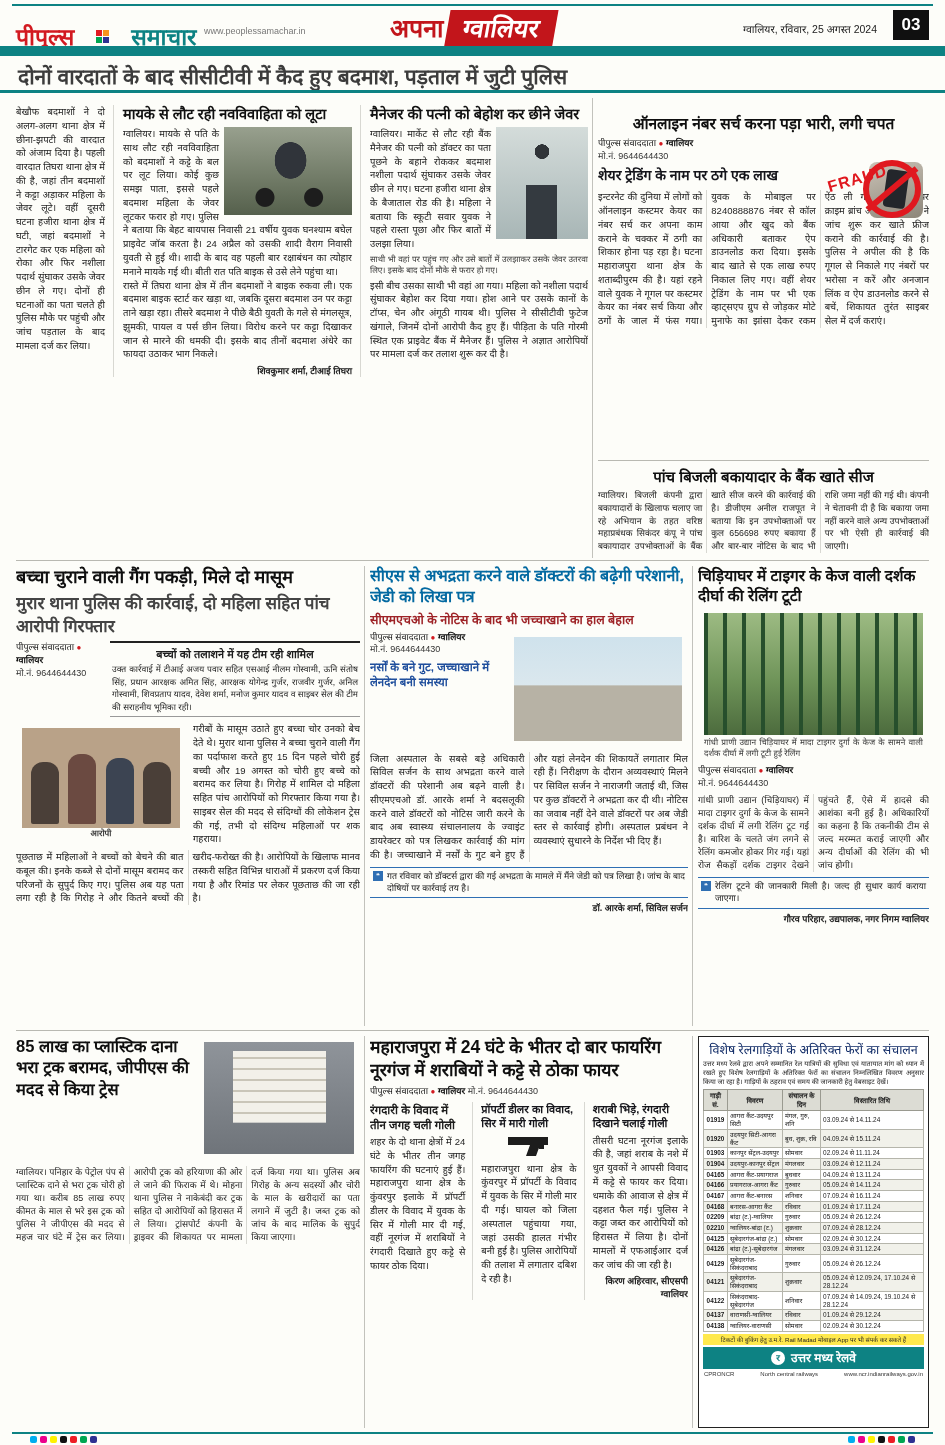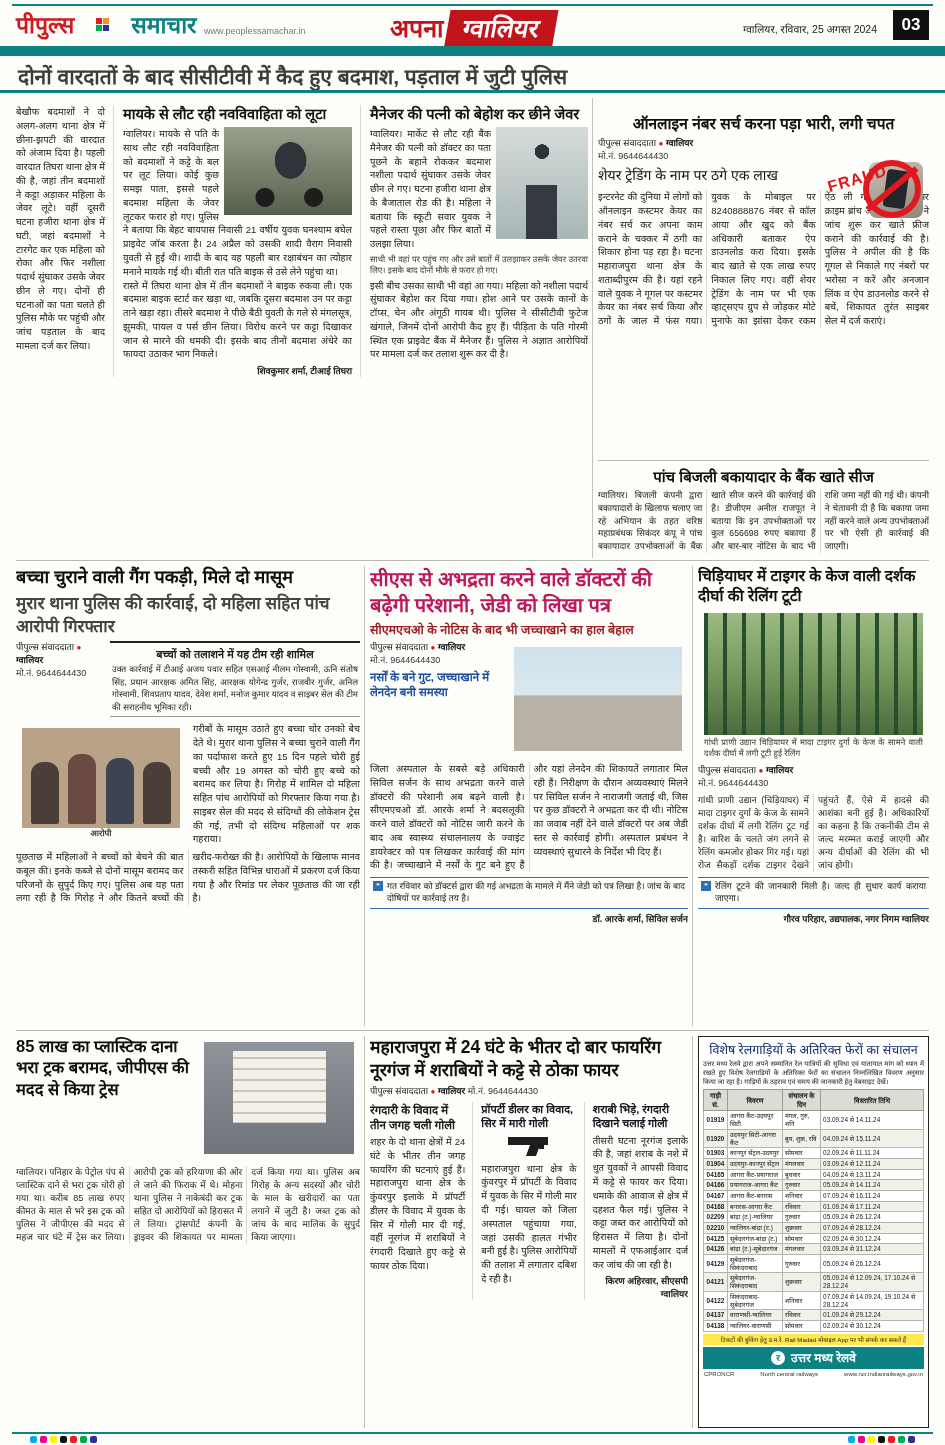--- a/index.html
+++ b/index.html
@@ -6,21 +6,21 @@
   html,body{background:#e8e8e4;}
   body{width:945px;height:1445px;position:relative;margin:0 auto;
        font-family:"Liberation Sans","DejaVu Sans",sans-serif;color:#1c1c1c;overflow:hidden;background:#fdfdf9;}
   .abs{position:absolute;}
   .teal{background:#0d8283;}
   .vline{width:1px;background:#c2c2bc;}
   .hline{height:1px;background:#b9b9b2;}
   
   .topline{top:4px;left:12px;right:12px;height:2px;}
   .mastrow{top:8px;left:16px;right:16px;height:38px;}
-  .logo{position:absolute;left:0;top:0;display:flex;align-items:center;gap:22px;text-align:right;}
+  .logo{position:absolute;left:0;top:12px;display:flex;align-items:center;gap:22px;text-align:right;}
   .lg-red{color:#d21a21;font-weight:bold;font-size:23px;}
   .lg-teal{color:#0d8283;font-weight:bold;font-size:23px;}
   .logo-mark{display:grid;grid-template-columns:6px 6px;grid-gap:1px;}
   .logo-mark i{width:6px;height:6px;display:block;}
   .website{position:absolute;left:188px;top:18px;font-size:9px;color:#777;}
   .edition{position:absolute;left:50%;transform:translateX(-50%);top:2px;white-space:nowrap;}
   .ed-pre{color:#c2151b;font-weight:bold;font-size:25px;margin-right:4px;}
   .ed-name{display:inline-block;background:#c2151b;color:#fff;font-weight:bold;font-size:25px;padding:0 16px 2px;transform:skew(-10deg);}
   .dateline{position:absolute;right:52px;top:14px;font-size:10.5px;color:#222;}
   .pageno{position:absolute;right:0;top:2px;width:36px;height:30px;background:#101010;color:#fff;
@@ -55,42 +55,42 @@
       radial-gradient(circle at 70% 80%,#1d1d1d 9px,transparent 10px),
       radial-gradient(ellipse 26px 30px at 52% 38%,#30343a 60%,transparent 62%),
       linear-gradient(180deg,#98a08e 0%,#707a66 60%,#55604c 100%);}
   .ph-cctv{float:right;width:92px;height:112px;margin:0 0 4px 5px;
     background-image:radial-gradient(ellipse 12px 12px at 50% 22%,#2f3337 60%,transparent 62%),
       linear-gradient(180deg,transparent 30%,#343a40 31%,#343a40 100%),
       linear-gradient(180deg,#d4dcda 0%,#a8b6b6 100%);
     background-size:100% 100%,34% 70%,100% 100%;background-position:0 0,50% 100%,0 0;background-repeat:no-repeat;}
   
   .fr-h{font-size:15.5px;font-weight:bold;text-align:center;color:#0f0f0f;line-height:1.3;}
-  .fr-sub{font-size:14px;font-weight:normal;color:#14141a;margin:3px 0 2px;}
+  .fr-sub{font-size:14px;font-weight:bold;color:#14141a;margin:3px 0 2px;}
   .fraud-graphic{position:absolute;right:2px;top:40px;width:96px;height:70px;}
   .fg-hand{position:absolute;right:4px;top:8px;width:54px;height:56px;background:linear-gradient(160deg,#c9c2b6,#8d8679);border-radius:8px;}
   .fg-phone{position:absolute;right:20px;top:16px;width:22px;height:38px;background:#23262b;border-radius:4px;transform:rotate(8deg);}
   .fg-ring{position:absolute;right:6px;top:6px;width:58px;height:58px;border:6px solid #e0181f;border-radius:50%;}
   .fg-bar{position:absolute;right:3px;top:32px;width:64px;height:6px;background:#e0181f;transform:rotate(-40deg);}
   .fg-text{position:absolute;left:-4px;top:16px;color:#e0181f;font-weight:bold;font-size:16px;letter-spacing:1px;transform:rotate(-16deg);}
   
   .bank-h{font-size:15px;font-weight:bold;text-align:center;margin-bottom:3px;color:#101010;}
   
   .g-h{font-size:18px;font-weight:bold;color:#0f0f0f;line-height:1.3;}
   .g-sub{font-size:17px;font-weight:bold;color:#444;margin:2px 0 4px;}
   .gang-top{display:flex;gap:8px;margin-bottom:5px;}
   .teambox{flex:1;border-top:2px solid #222;border-bottom:1px solid #999;padding:3px 2px;}
   .teambox h4{font-size:11px;font-weight:bold;text-align:center;margin-bottom:2px;}
   .gang-mid{display:flex;gap:7px;margin:4px 0;}
   .ph-suspects{width:158px;height:100px;background:#b9a288;display:flex;align-items:flex-end;justify-content:space-around;padding:4px;}
   .ph-suspects i{width:28px;height:62px;background:#4a3f38;border-radius:12px 12px 2px 2px;display:block;}
   .ph-suspects i:nth-child(2){background:#6b4a41;height:70px;}
   .ph-suspects i:nth-child(3){background:#3c4452;height:66px;}
   
-  .d-h{font-size:20px;font-weight:bold;line-height:1.3;color:#be185d;}
+  .d-h{font-size:16px;font-weight:bold;line-height:1.3;color:#0369a1;}
   .d-sub1{font-size:12.5px;font-weight:bold;color:#9e2327;margin:3px 0;}
   .d-sub2{font-size:11.5px;font-weight:bold;color:#1f4e9c;margin:3px 0;}
   .doc-row{display:flex;gap:7px;}
   .ph-hospital{flex:0 0 168px;height:104px;
     background-image:linear-gradient(180deg,transparent 46%,#b7b2a5 47%),
       repeating-linear-gradient(90deg,#ece9e0 0 14px,#9a958a 14px 16px),
       linear-gradient(180deg,#cfe2ec 0%,#e8eef0 100%);
     background-size:100% 100%,76% 44%,100% 100%;background-position:0 0,12% 92%,0 0;background-repeat:no-repeat;}
   
   .z-h{font-size:15.5px;font-weight:bold;line-height:1.32;color:#0f0f0f;}

